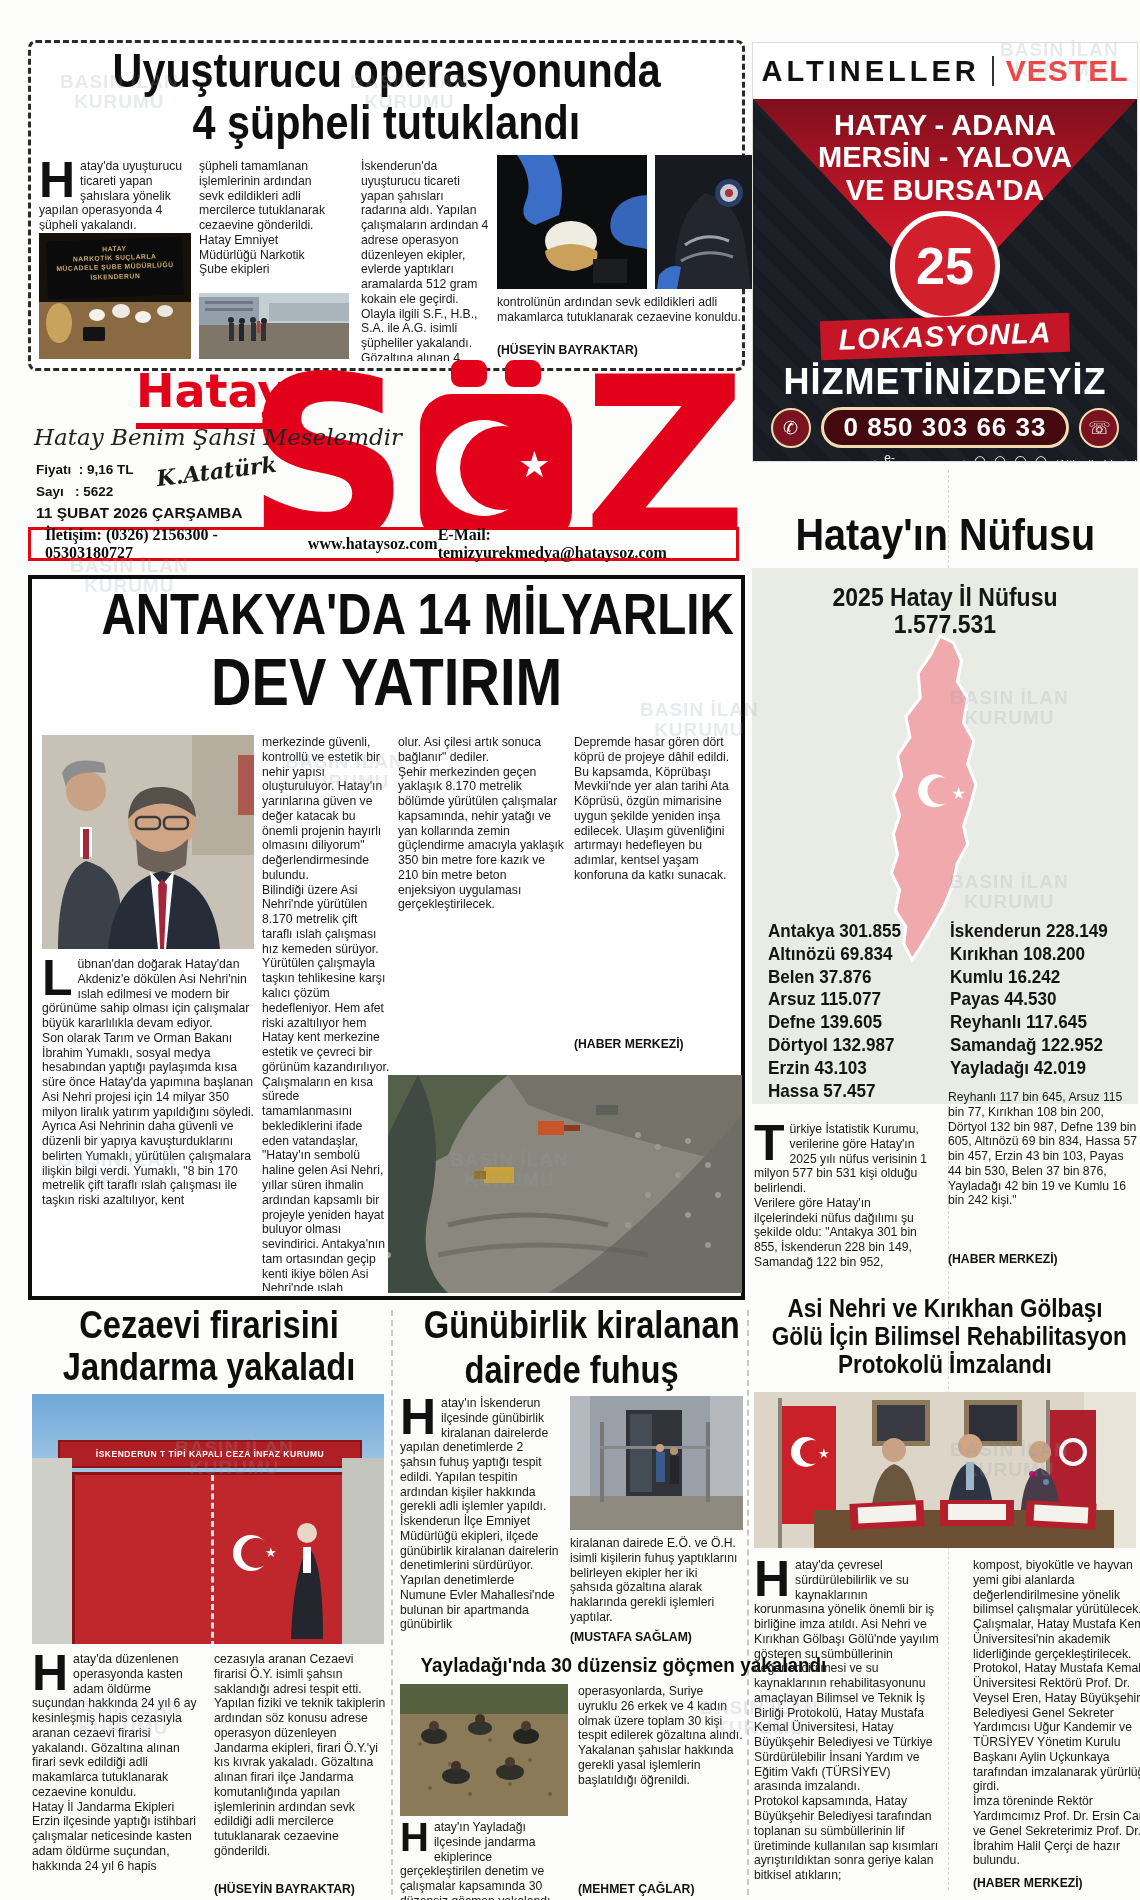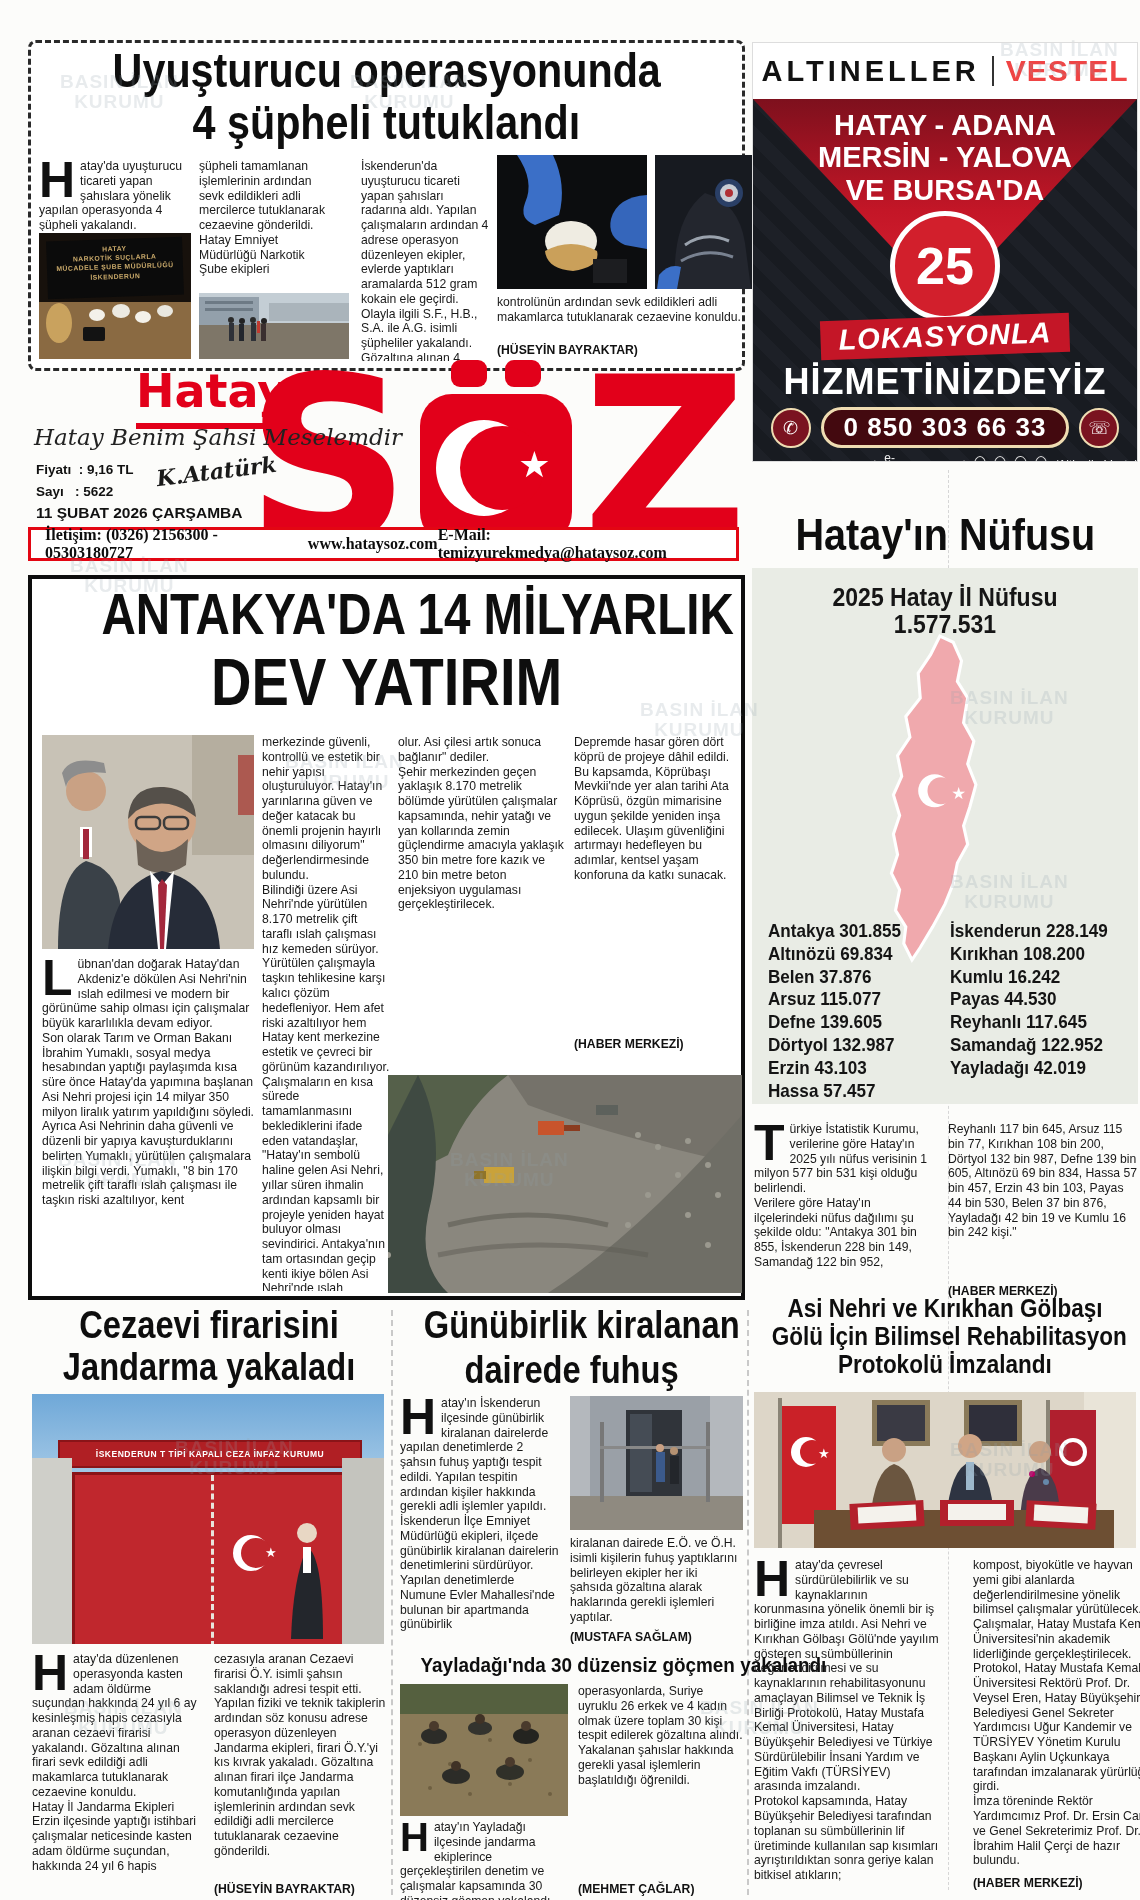--- a/index.html
+++ b/index.html
@@ -355,21 +355,21 @@
           <div>Kumlu 16.242</div>
           <div>Payas 44.530</div>
           <div>Reyhanlı 117.645</div>
           <div>Samandağ 122.952</div>
           <div>Yayladağı 42.019</div>
         </div>
     </div>
 
     <div class="abs body-text" style="left:2px;top:656px;width:182px;height:176px;"><span class="dc">T</span><span>ürkiye İstatistik Kurumu, verilerine göre Hatay'ın 2025 yılı nüfus verisinin 1 milyon 577 bin 531 kişi olduğu belirlendi.
 Verilere göre Hatay'ın ilçelerindeki nüfus dağılımı şu şekilde oldu: "Antakya 301 bin 855, İskenderun 228 bin 149, Samandağ 122 bin 952,</span></div>
-    <div class="abs" style="left:196px;top:656px;width:190px;height:178px;">
+    <div class="abs" style="left:196px;top:624px;width:190px;height:178px;">
       <div class="body-text" style="height:160px;">Reyhanlı 117 bin 645, Arsuz 115 bin 77, Kırıkhan 108 bin 200, Dörtyol 132 bin 987, Defne 139 bin 605, Altınözü 69 bin 834, Hassa 57 bin 457, Erzin 43 bin 103, Payas 44 bin 530, Belen 37 bin 876, Yayladağı 42 bin 19 ve Kumlu 16 bin 242 kişi."</div>
       <div class="byline">(HABER MERKEZİ)</div>
     </div>
   </section>
 
   <div class="bsep" style="left:391px;top:1310px;height:585px;"></div>
   <div class="bsep" style="left:747px;top:1310px;height:585px;"></div>
 
   <section class="abs" style="left:30px;top:1306px;width:358px;height:594px;">
     <div class="hl" style="font-size:38px;"><span class="sqz">Cezaevi firarisini</span></div>

